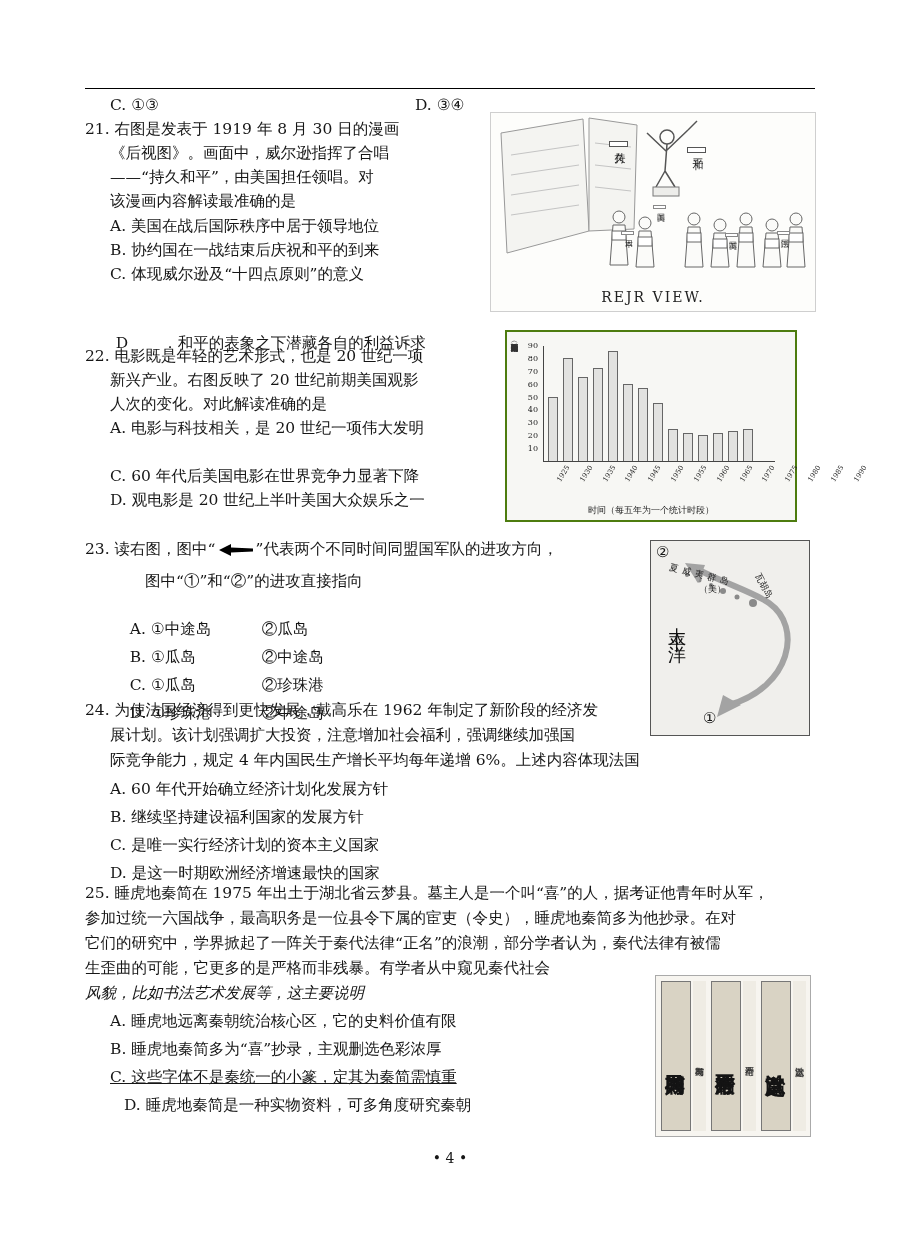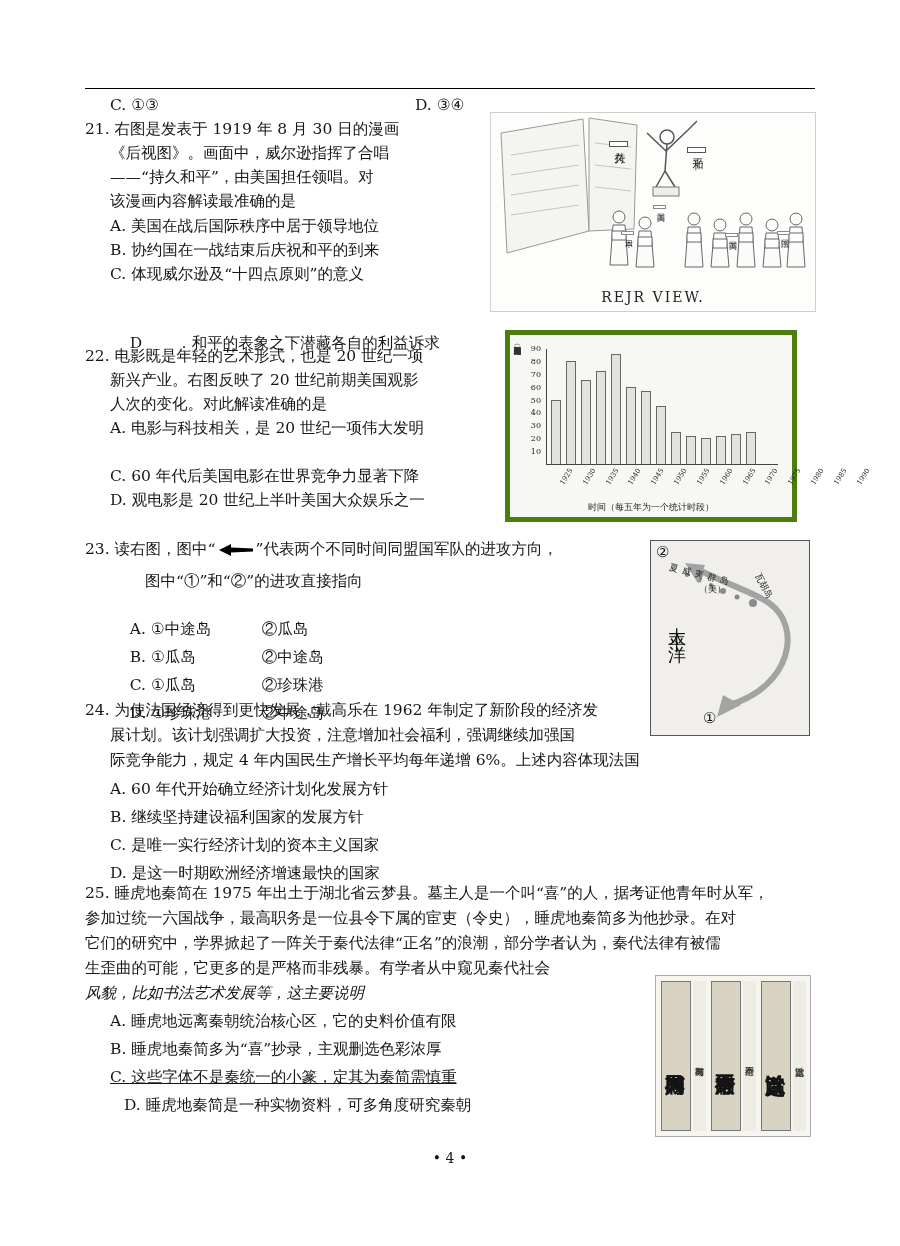--- a/index.html
+++ b/index.html
@@ -21,21 +21,21 @@
              background:#fdfdfb; border:1px solid #cfcfcf; }
   .banner { position:absolute; writing-mode:vertical-rl; text-orientation:upright;
             font-size:11px; border:1px solid #555; background:#fff; padding:2px 1px; color:#222; }
   .tag { position:absolute; writing-mode:vertical-rl; text-orientation:upright;
          font-size:8px; border:1px solid #888; background:#fff; padding:1px 0; color:#333; }
   .cartoon-caption { position:absolute; top:176px; left:0; width:100%; text-align:center;
                      font-size:14px; letter-spacing:2px; color:#222; }
 
   
   .chartbox { position:absolute; left:505px; top:330px; width:292px; height:192px;
-              border:5px solid #4d7c0f; background:#f7f7f4; }
+              border:2px solid #4d7c0f; background:#f7f7f4; }
   .ylab { position:absolute; left:2px; top:6px; height:130px; writing-mode:vertical-rl;
           text-orientation:upright; font-size:7.5px; color:#333; letter-spacing:0; }
   .yticks { position:absolute; left:14px; top:9px; height:112px; width:17px;
             display:flex; flex-direction:column; justify-content:space-between;
             font-size:8px; text-align:right; color:#222; }
   .plot { position:absolute; left:36px; top:14px; width:232px; height:116px;
           border-left:1px solid #444; border-bottom:1px solid #444;
           display:flex; align-items:flex-end; gap:5px; padding:0 4px; }
   .bar { flex:0 0 10px; background:#e2e2e0; border:1px solid #666; border-bottom:none; }
   .xticks { position:absolute; left:36px; top:132px; width:232px; display:flex; gap:5px; padding:0 4px; }
@@ -79,21 +79,21 @@
   <div class="abs" style="left:110px; top:96px;">C. ①③</div>
   <div class="abs" style="left:415px; top:96px;">D. ③④</div>
 
   <div class="abs" style="left:85px;  top:120px;">21. 右图是发表于 1919 年 8 月 30 日的漫画</div>
   <div class="abs" style="left:110px; top:144px;">《后视图》。画面中，威尔逊指挥了合唱</div>
   <div class="abs" style="left:110px; top:168px;">——“持久和平”，由美国担任领唱。对</div>
   <div class="abs" style="left:110px; top:192px;">该漫画内容解读最准确的是</div>
   <div class="abs" style="left:110px; top:217px;">A. 美国在战后国际秩序中居于领导地位</div>
   <div class="abs" style="left:110px; top:241px;">B. 协约国在一战结束后庆祝和平的到来</div>
   <div class="abs" style="left:110px; top:265px;">C. 体现威尔逊及“十四点原则”的意义</div>
-  <div class="abs" style="left:110px; top:315px;">
+  <div class="abs" style="left:96px; top:315px;">
     <span>D</span><span class="dgap">．和平的表象之下潜藏各自的利益诉求</span>
   </div>
 
   <div class="cartoon">
     <svg width="324" height="172" viewBox="0 0 324 172">
       <g stroke="#999" fill="#f4f4f1" stroke-width="1">
         <polygon points="10,20 92,6 98,118 16,140"></polygon>
         <polygon points="98,5 146,12 143,116 98,118"></polygon>
       </g>
       <g stroke="#c4c4c4" stroke-width="1">

